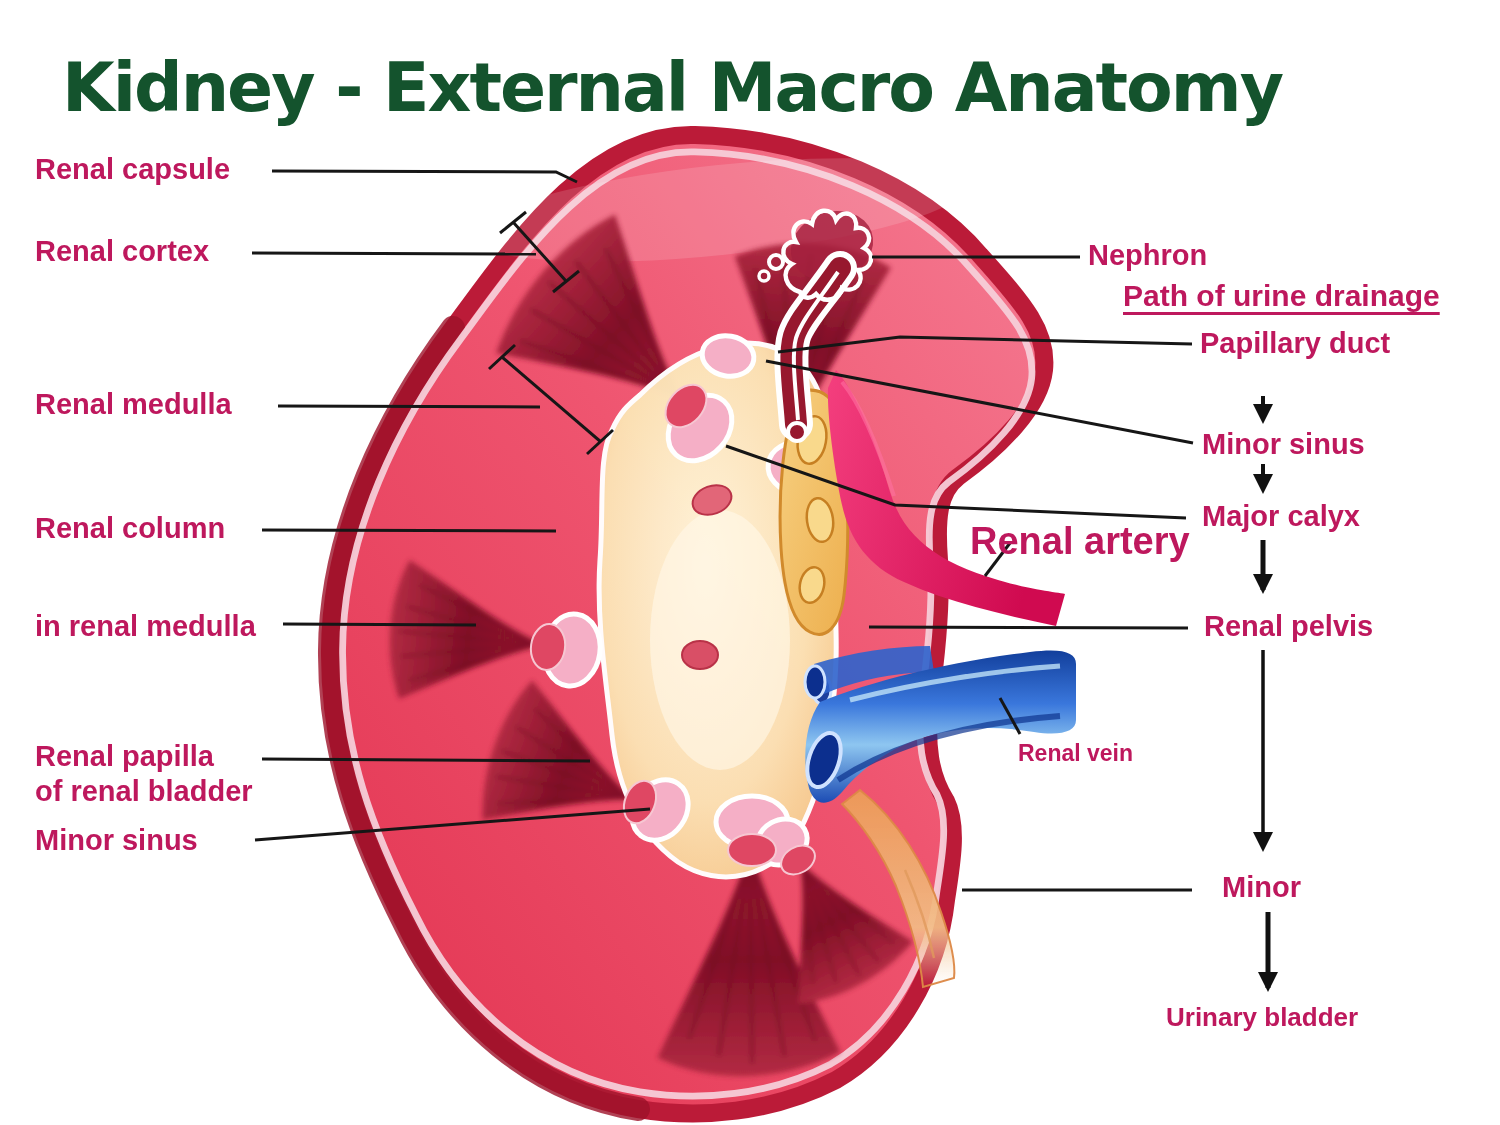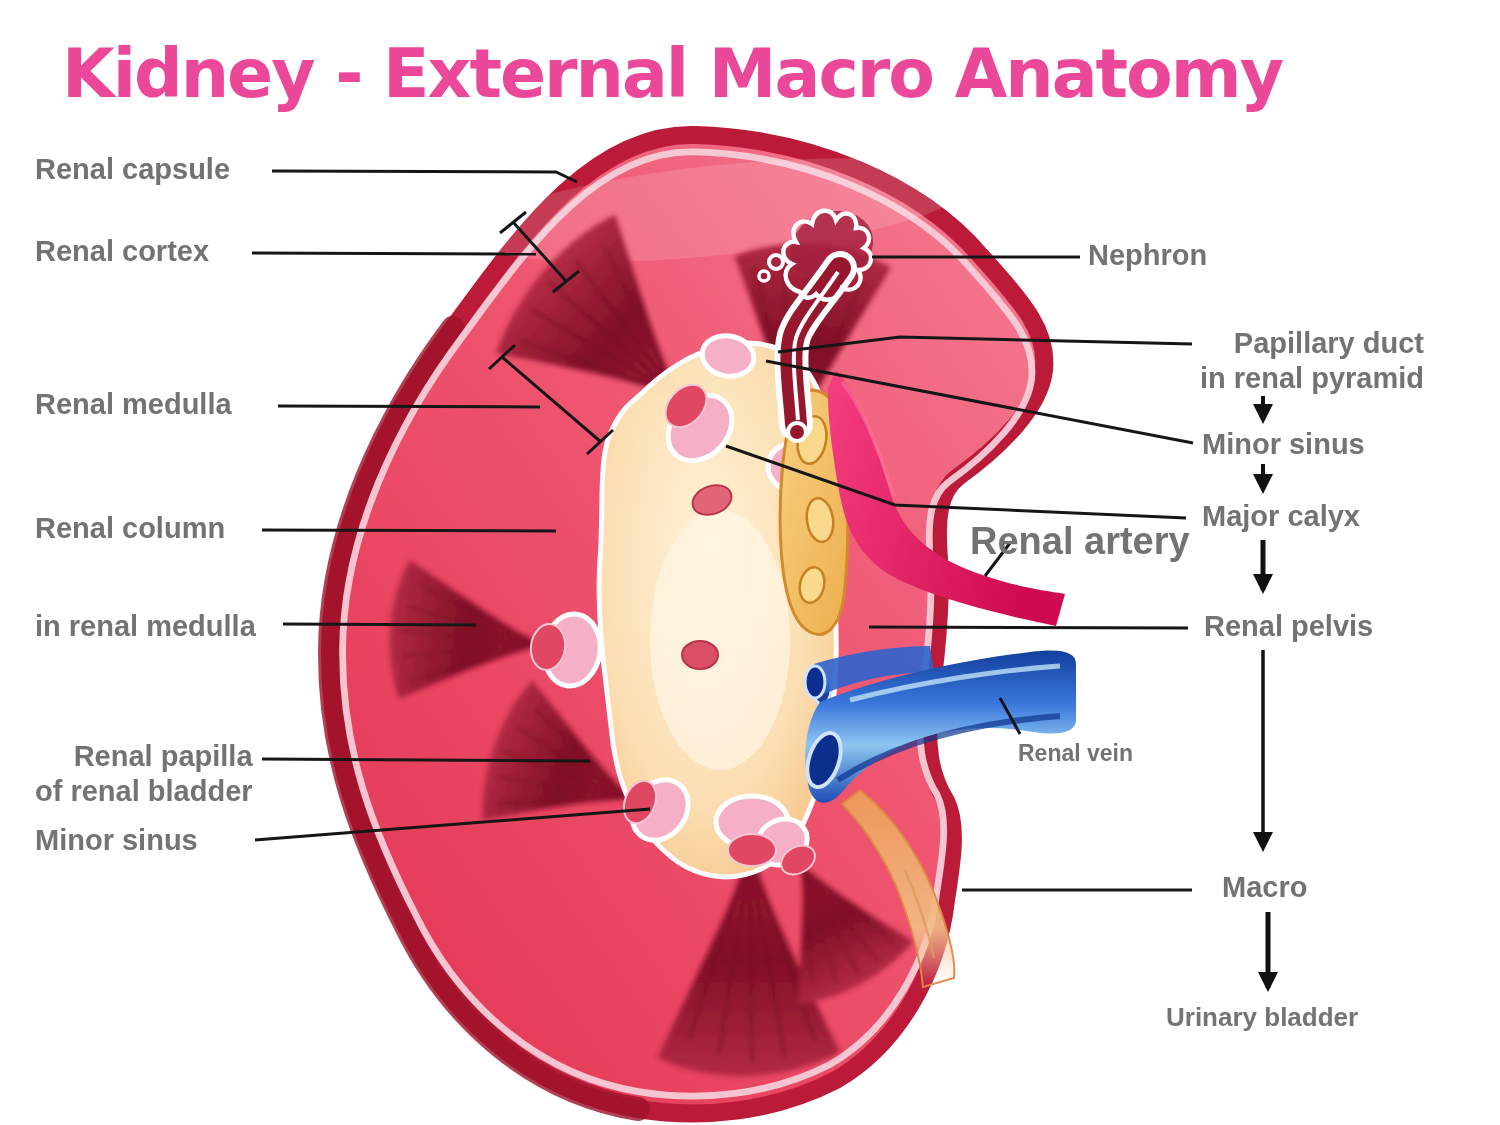--- a/index.html
+++ b/index.html
@@ -2,27 +2,27 @@
 <html><head>
 <meta charset="utf-8">
 <style>
   html,body{margin:0;padding:0;background:#ffffff;}
   #stage{
     position:relative;width:1500px;height:1125px;background:#ffffff;
     font-family:"Liberation Sans", sans-serif;overflow:hidden;
   }
   #art{position:absolute;left:0;top:0;}
   .title{
-    position:absolute;left:62px;top:34px;width:1340px;
+    position:absolute;left:62px;top:48px;width:1340px;
     font-family:"DejaVu Sans", sans-serif;font-weight:bold;
-    font-size:68px;letter-spacing:-2px;color:#ec4899;white-space:nowrap;
+    font-size:68px;letter-spacing:-2px;color:#14532d;white-space:nowrap;
   }
   .lbl{
-    position:absolute;color:#737373;font-weight:700;font-size:29px;
-    line-height:35px;white-space:nowrap;text-align:right;
+    position:absolute;color:#be185d;font-weight:700;font-size:29px;
+    line-height:35px;white-space:nowrap;
   }
   .lbl.sm{font-size:23px;}
   .lbl.md{font-size:26px;}
   .lbl.heading{font-size:30px;text-decoration:underline;text-decoration-thickness:3px;text-underline-offset:6px;}
 </style>
 </head>
 <body>
 
 <div id="stage">
 
@@ -238,25 +238,25 @@
   <div class="lbl" style="left:35px;top:609px">
     <div>in renal medulla</div>
   </div>
   <div class="lbl" style="left:35px;top:739px">
     <div>Renal papilla</div>
     <div>of renal bladder</div>
   </div>
   <div class="lbl" style="left:35px;top:823px">Minor sinus</div>
 
   <div class="lbl" style="left:1088px;top:238px">Nephron</div>
+  <div class="lbl heading" style="left:1123px;top:278px">Path of urine drainage</div>
   <div class="lbl" style="left:1200px;top:326px">
     <div>Papillary duct</div>
-    <div>in renal pyramid</div>
   </div>
   <div class="lbl" style="left:1202px;top:427px">Minor sinus</div>
   <div class="lbl" style="left:1202px;top:499px">Major calyx</div>
   <div class="lbl" style="left:970px;top:524px;font-size:38px">Renal artery</div>
   <div class="lbl" style="left:1204px;top:609px">Renal pelvis</div>
   <div class="lbl sm" style="left:1018px;top:736px">Renal vein</div>
-  <div class="lbl" style="left:1222px;top:870px">Macro</div>
+  <div class="lbl" style="left:1222px;top:870px">Minor</div>
   <div class="lbl md" style="left:1166px;top:1000px">Urinary bladder</div>
 
 </div>
 
 </body></html>

